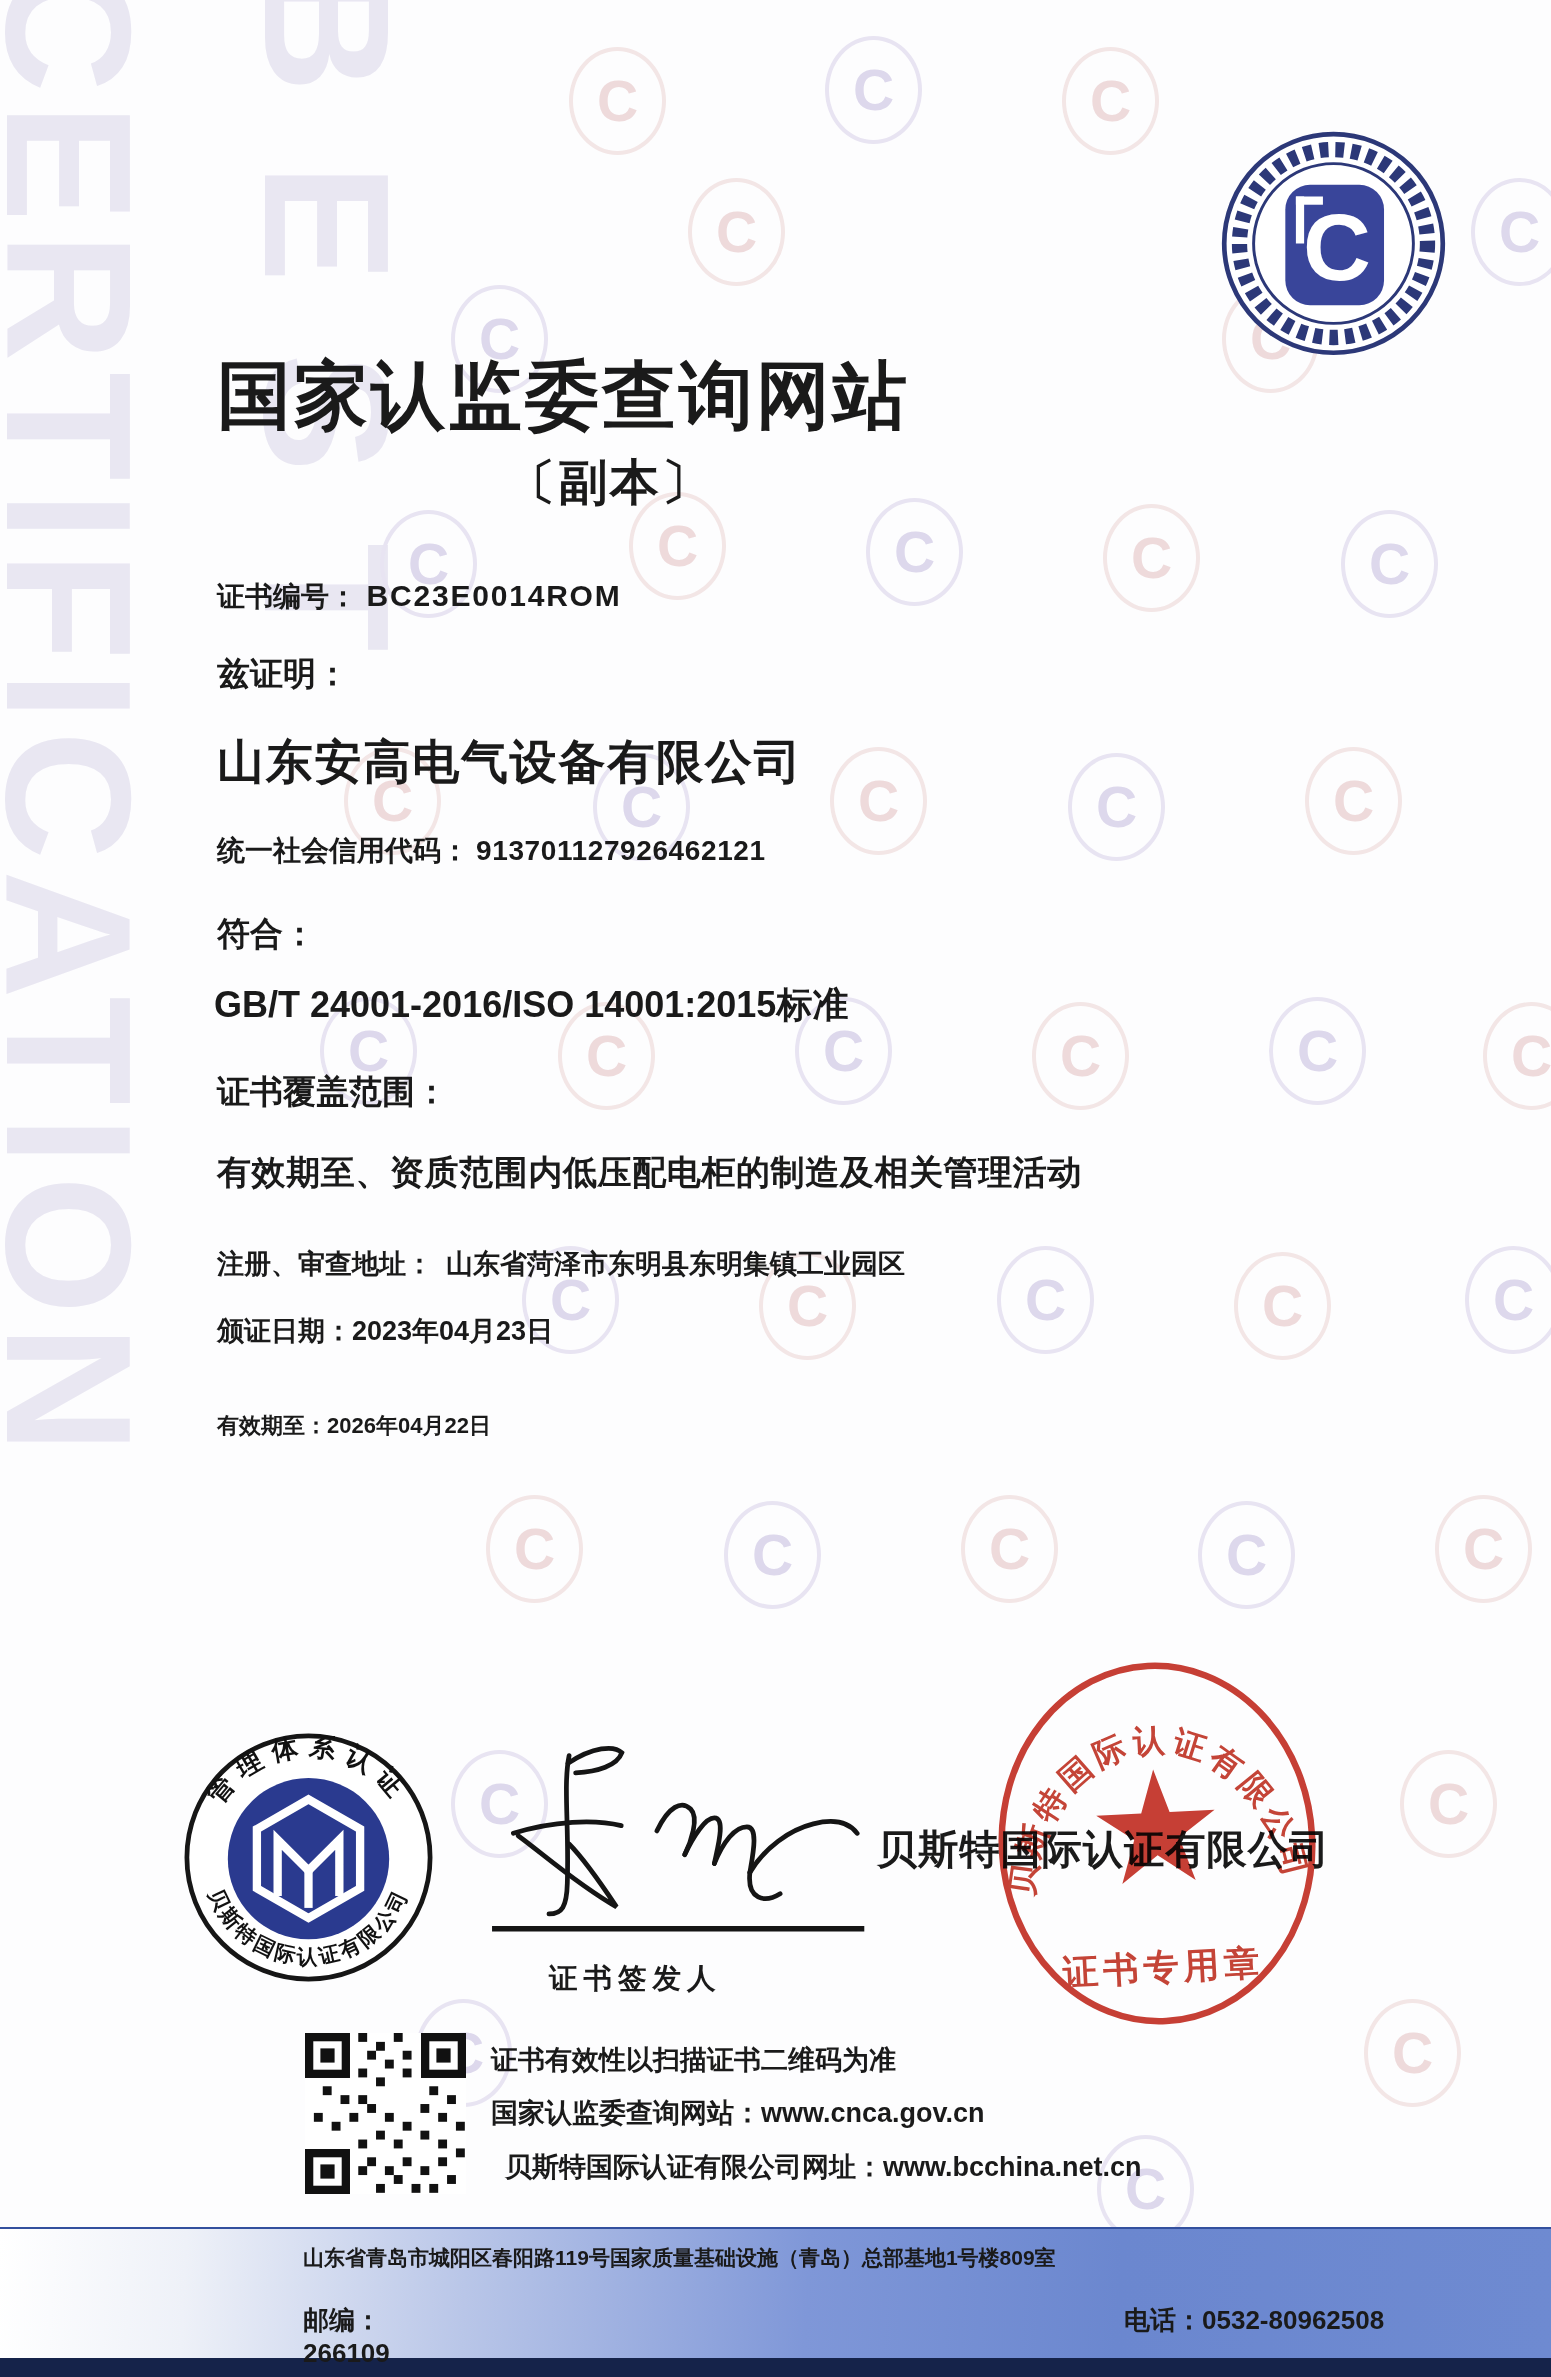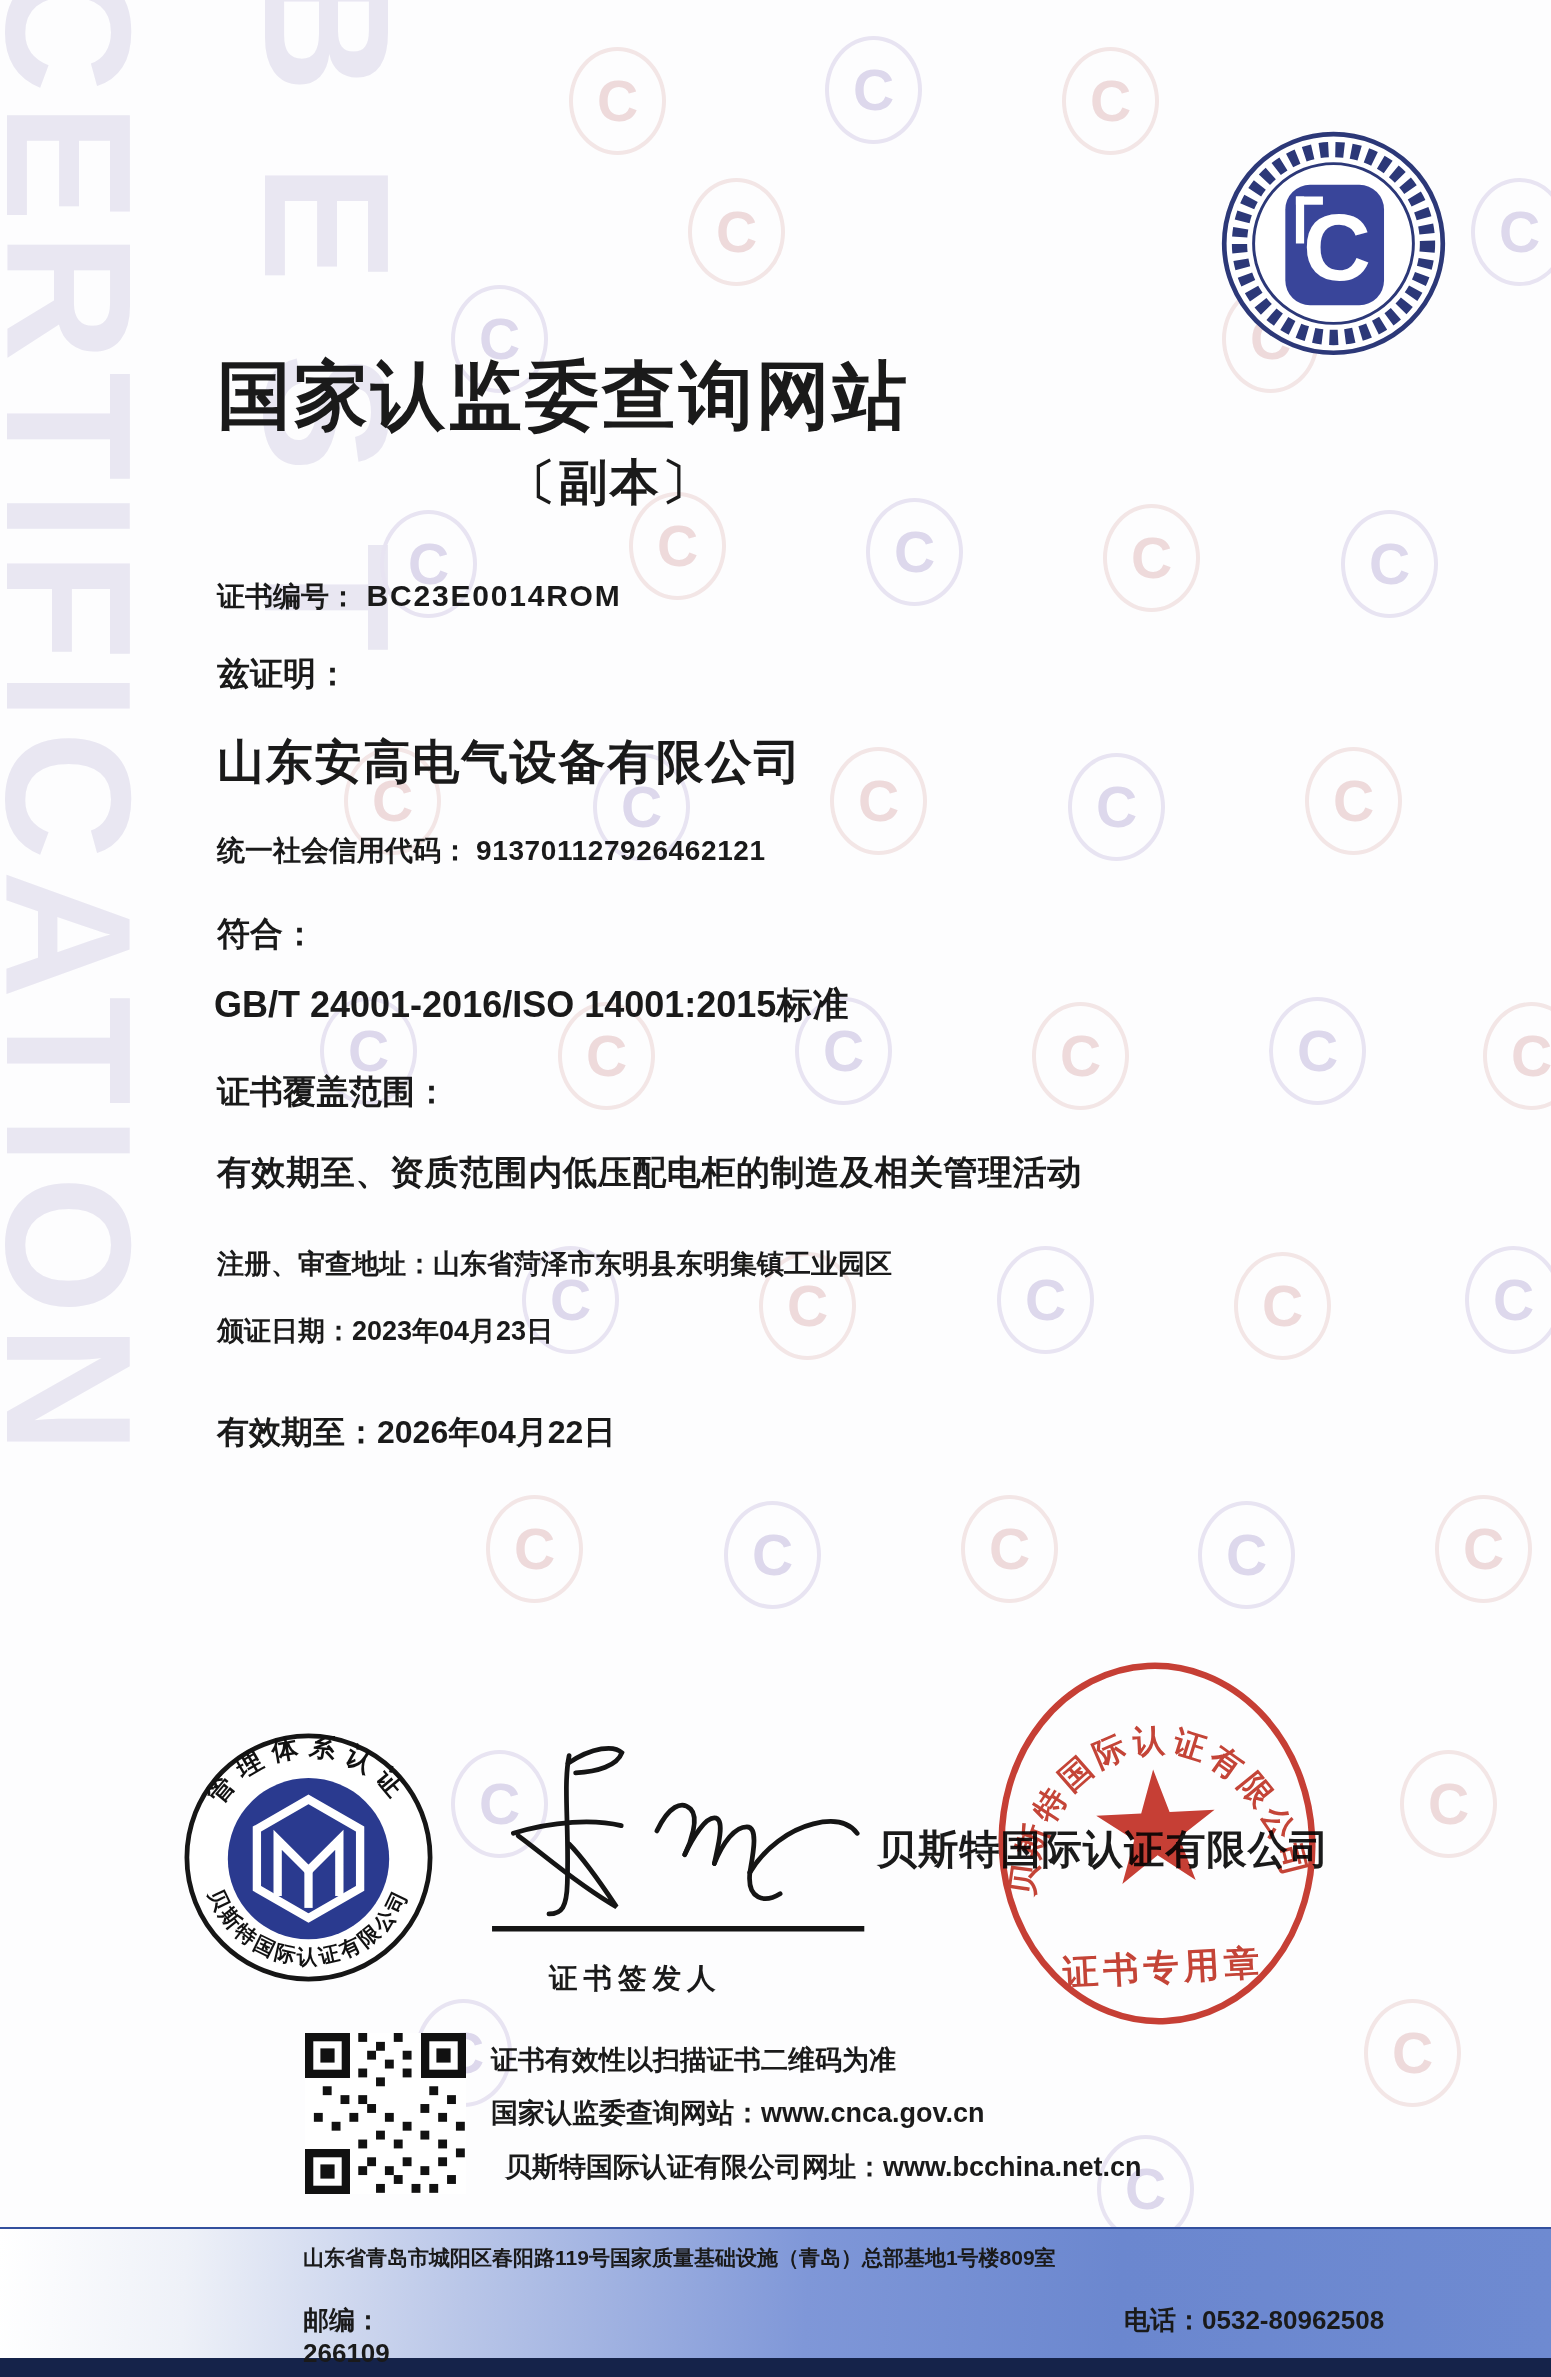--- a/index.html
+++ b/index.html
@@ -34,23 +34,23 @@
   #row-number{left:217px;top:578px;font-size:28px;font-weight:600;}
   #row-number .val{font-size:30px;font-weight:700;margin-left:9.5px;letter-spacing:1.8px;}
   #certify{left:217px;top:652px;font-size:33px;font-weight:600;}
   #company{left:217px;top:731px;font-size:47px;font-weight:700;letter-spacing:1.8px;}
   #row-credit{left:217px;top:832px;font-size:28px;font-weight:600;}
   #row-credit .val{margin-left:7.1px;letter-spacing:0.6px;}
   #conform{left:217px;top:912px;font-size:33px;font-weight:600;}
   #standard{left:214px;top:981px;font-size:36px;font-weight:600;}
   #scope-label{left:217px;top:1038px;font-size:33px;font-weight:700;margin-top:32px;}
   #scope-text{left:217px;top:1150px;font-size:34px;font-weight:600;letter-spacing:0.6px;}
-  #row-addr{left:217px;top:1246px;font-size:27px;font-weight:600;}
+  #row-addr{left:217px;top:1246px;font-size:27px;font-weight:600;gap:13px;}
   #row-issue{left:217px;top:1313px;font-size:27px;font-weight:600;}
-  #row-valid{left:217px;top:1411px;font-size:32px;font-weight:600;}
+  #row-valid{left:217px;top:1411px;font-size:22px;font-weight:600;}
   
   #badge{left:178px;top:1727px;z-index:2;}
   #signature{left:479px;top:1729px;z-index:2;}
   #signer-label{left:549px;top:1960px;font-size:28.5px;font-weight:600;letter-spacing:6px;}
   #issuer-name{left:877px;top:1822px;font-size:40px;font-weight:700;letter-spacing:1.2px;z-index:3;}
   #seal{left:979px;top:1648px;z-index:4;transform:rotate(-3deg);mix-blend-mode:multiply;opacity:.95;}
   #qr{left:305px;top:2033px;z-index:2;}
   .qr-line{font-size:27px;font-weight:600;z-index:2;}
   #qr-line1{left:491px;top:2042px;}
   #qr-line2{left:491px;top:2095px;}

